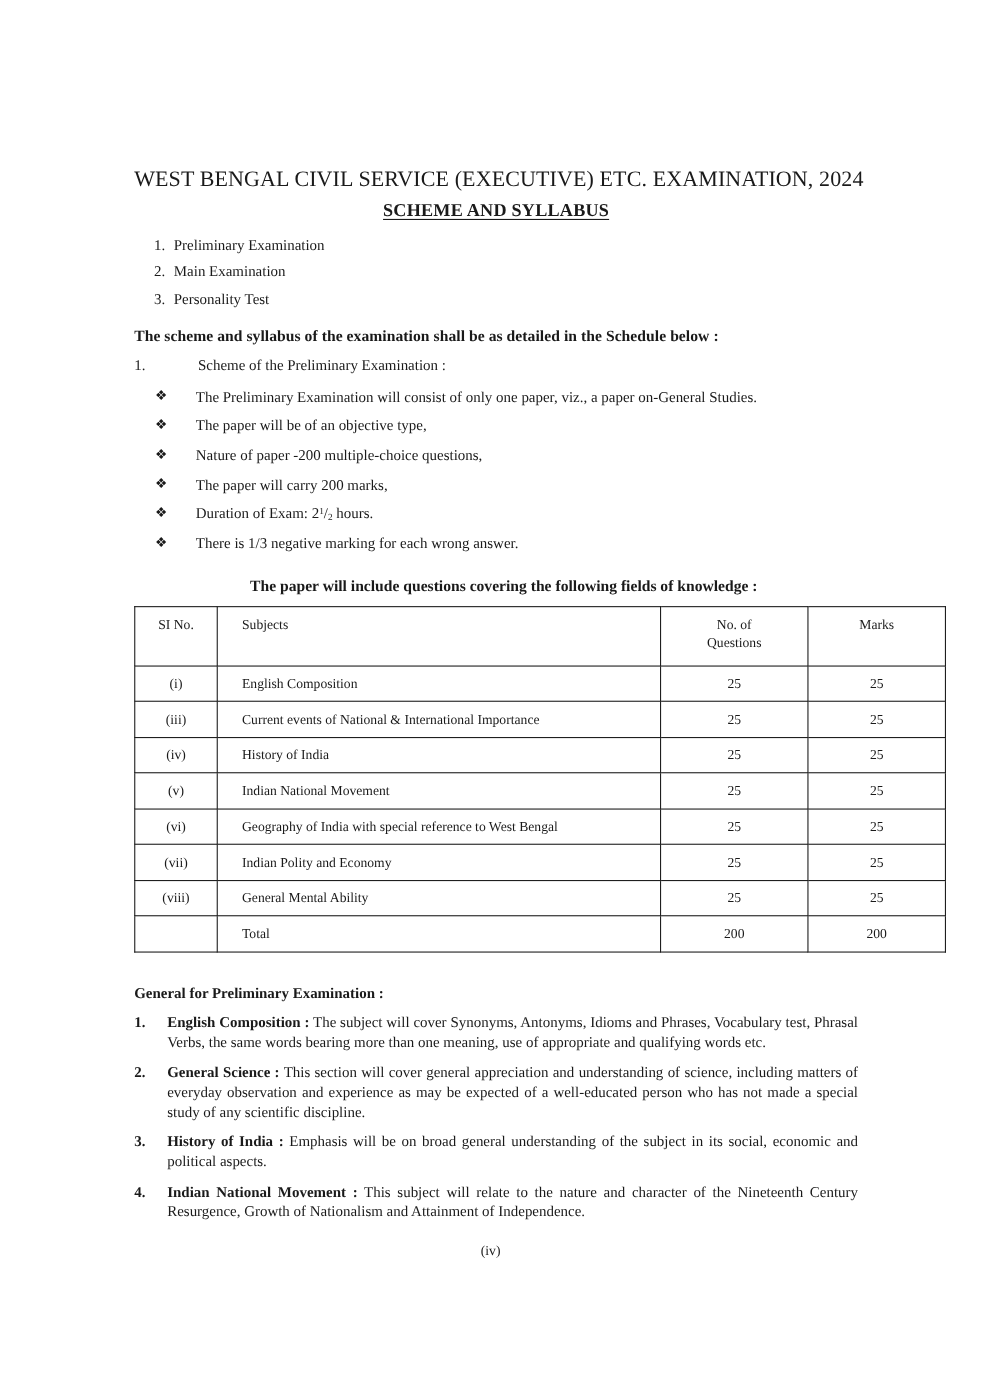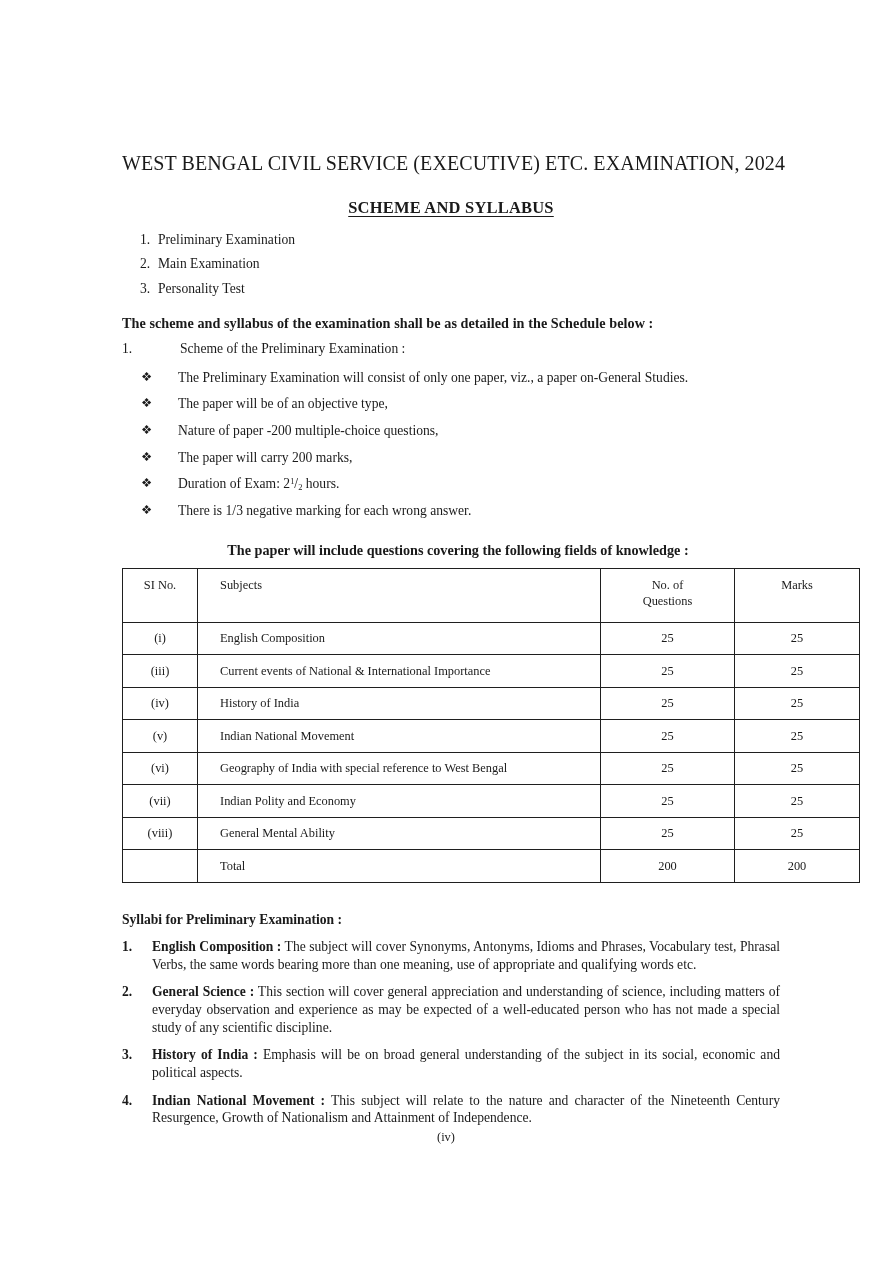--- a/index.html
+++ b/index.html
@@ -30,21 +30,21 @@
     letter-spacing: 0.1px;
     line-height: 1.35;
     white-space: nowrap;
   }
   .doc-subtitle {
     text-align: center;
     font-size: 16.5px;
     font-weight: bold;
     text-decoration: underline;
     text-underline-offset: 2.5px;
-    margin-top: 21px;
+    margin-top: 4px;
     letter-spacing: 0.2px;
   }
   .lead {
     font-size: 14.2px;
     font-weight: bold;
     margin-top: 17px;
     letter-spacing: 0.05px;
   }
   .lead2 {
     font-size: 14.2px;
@@ -296,21 +296,21 @@
         </tr>
         <tr class="body-row">
           <td class="col-sl"></td>
           <td class="col-sub">Total</td>
           <td class="col-q">200</td>
           <td class="col-m">200</td>
         </tr>
       </tbody>
     </table>
 
-    <div class="syllabi-head">Syllabi for Preliminary Examination :</div>
+    <div class="syllabi-head">General for Preliminary Examination :</div>
 
     <div class="syl-list">
       <div class="syl-row">
         <span class="syl-num">1.</span>
         <span class="syl-body"><b>English Composition :</b><span> The subject will cover Synonyms, Antonyms, Idioms and Phrases, Vocabulary test, Phrasal Verbs, the same words bearing more than one meaning, use of appropriate and qualifying words etc.</span></span>
       </div>
       <div class="syl-row">
         <span class="syl-num">2.</span>
         <span class="syl-body"><b>General Science :</b><span> This section will cover general appreciation and understanding of science, including matters of everyday observation and experience as may be expected of a well-educated person who has not made a special study of any scientific discipline.</span></span>
       </div>

